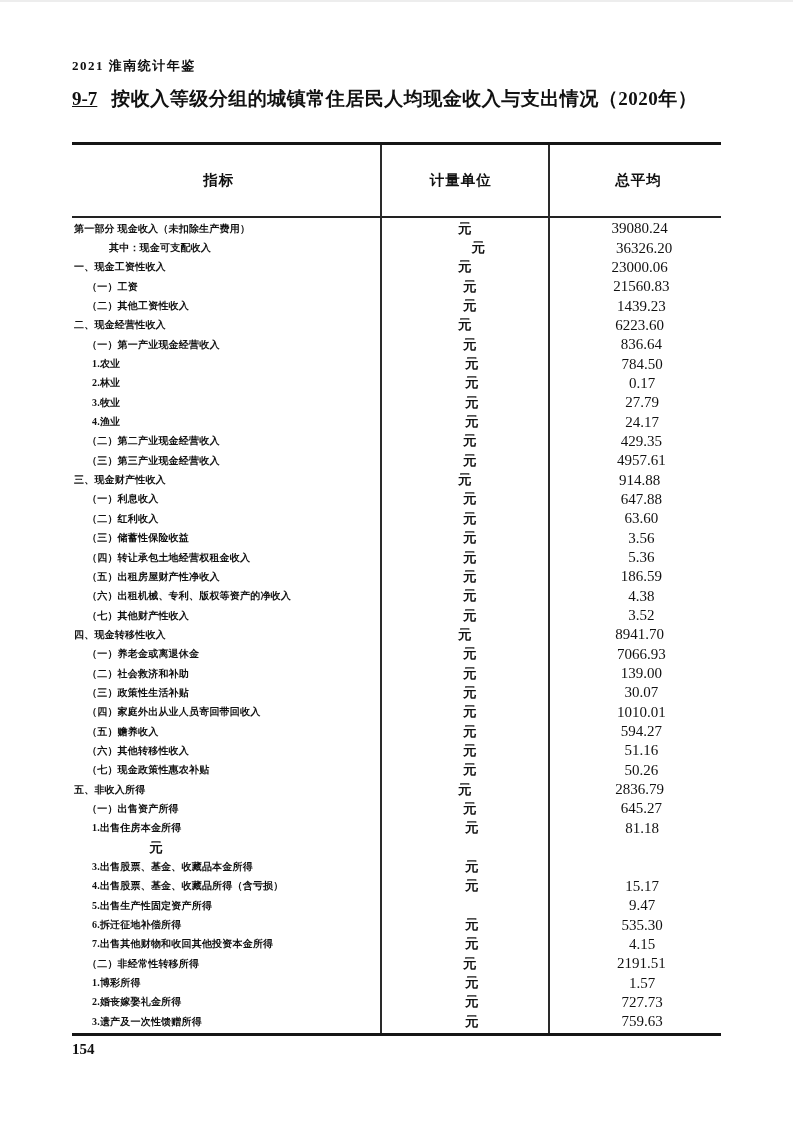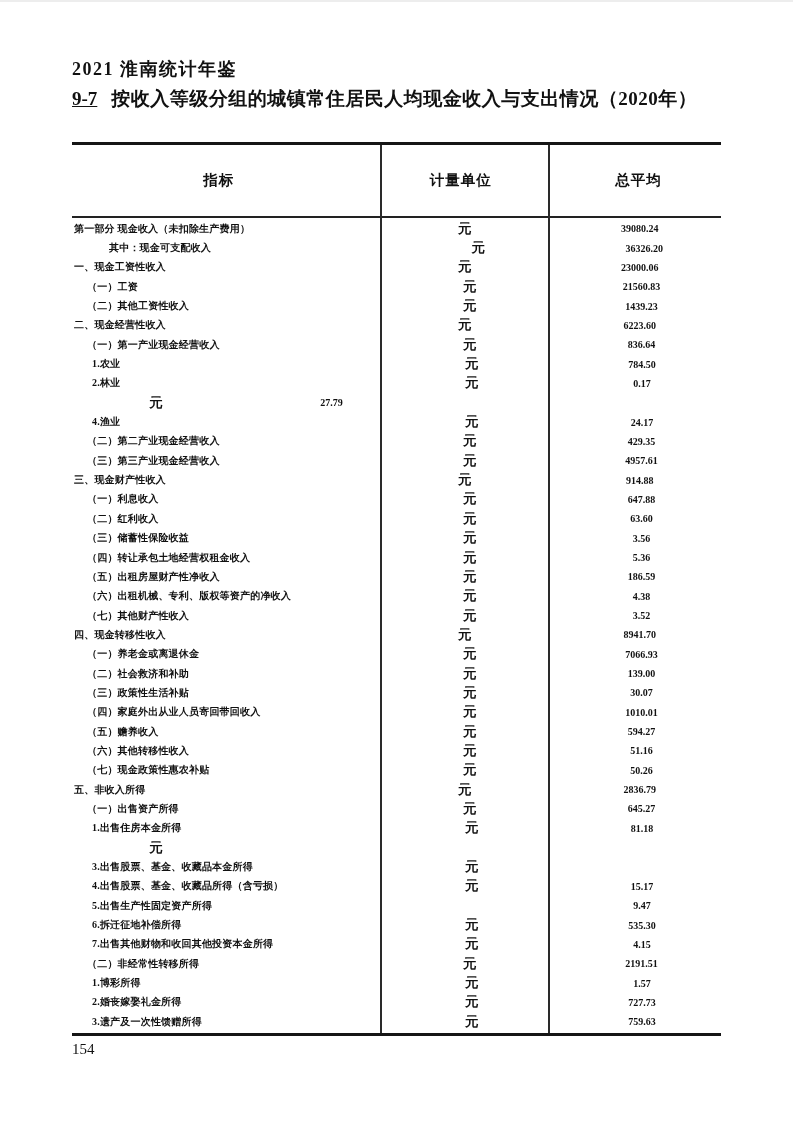--- a/index.html
+++ b/index.html
@@ -19,21 +19,21 @@
   .page-top-edge {
     position: absolute;
     top: 0; left: 0; right: 0;
     height: 2px;
     background: #ededed;
   }
   .yearbook-title {
     position: absolute;
     left: 72px;
     top: 57px;
-    font-size: 18px;
+    font-size: 13px;
     font-weight: 600;
     letter-spacing: 1.5px;
   }
   .table-title {
     position: absolute;
     left: 72px;
     top: 86px;
     font-size: 19px;
     font-weight: bold;
     letter-spacing: 0.5px;
@@ -91,32 +91,32 @@
   }
   .c-unit {
     width: 168px;
     text-align: center;
     font-size: 13.5px;
     font-weight: 600;
   }
   .c-value {
     width: 173px;
     text-align: center;
-    font-size: 10px;
-    font-weight: bold;
+    font-size: 15px;
+    font-weight: normal;
     padding-left: 10px;
     box-sizing: border-box;
     font-family: "Liberation Serif", "DejaVu Serif", serif;
   }
   .page-number {
     position: absolute;
     left: 72px;
     top: 1041px;
     font-size: 15px;
-    font-weight: 400;
+    font-weight: 700;
     text-align: right;
   }
 </style>
 </head>
 <body>
 
 <div class="page">
   <div class="page-top-edge"></div>
 
   <div class="yearbook-title">2021 淮南统计年鉴</div>
@@ -184,20 +184,21 @@
     <div class="c-value">784.50</div>
   </div>
 
   <div class="trow">
     <div class="c-label" style="padding-left: 20px;">2.林业</div>
     <div class="c-unit">元</div>
     <div class="c-value">0.17</div>
   </div>
 
   <div class="trow">
+    <div class="c-label" style="padding-left: 20px;">3.牧业</div>
     <div class="c-unit">元</div>
     <div class="c-value">27.79</div>
   </div>
 
   <div class="trow">
     <div class="c-label" style="padding-left: 20px;">4.渔业</div>
     <div class="c-unit">元</div>
     <div class="c-value">24.17</div>
   </div>
 

